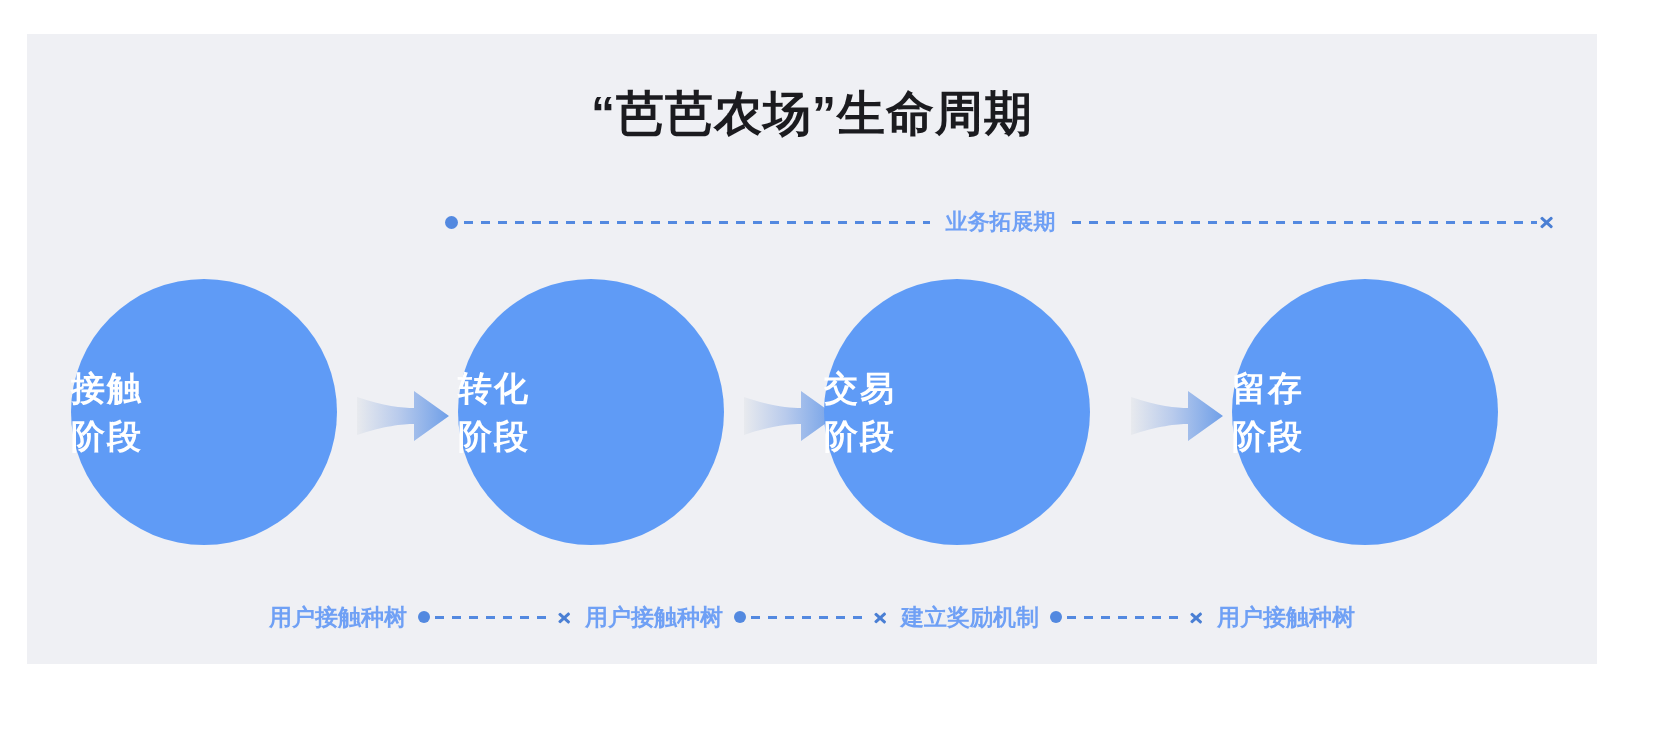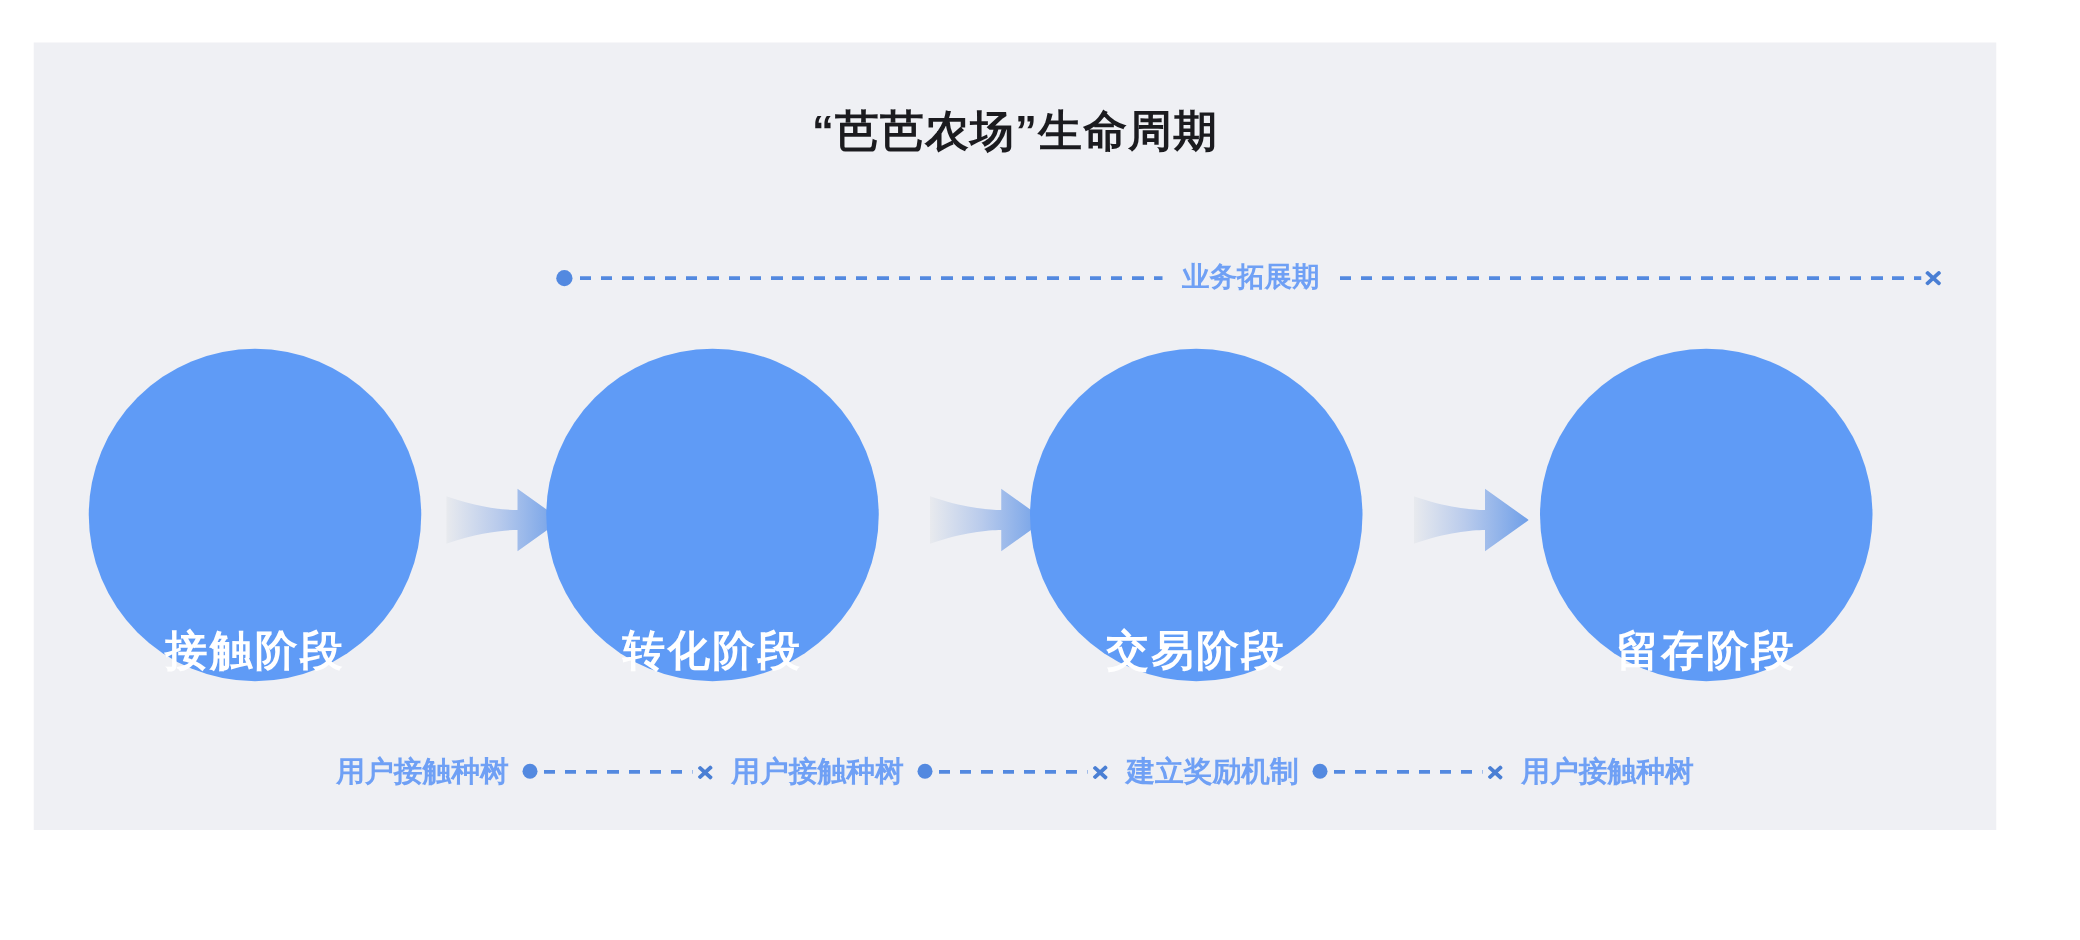--- a/index.html
+++ b/index.html
@@ -20,21 +20,21 @@
     background: #eff0f4;
   }
 
   
   #title {
     position: absolute;
     left: 0;
     top: 48px;
     width: 100%;
     text-align: center;
-    font-size: 35px;
+    font-size: 48px;
     font-weight: bold;
     color: #1b1b1f;
     letter-spacing: 1px;
     white-space: nowrap;
   }
 
   
   #timeline {
     position: absolute;
     left: 0;
@@ -104,32 +104,32 @@
     height: 290px;
   }
   .circle {
     position: absolute;
     top: 0;
     width: 266px;
     height: 266px;
     border-radius: 50%;
     background: #5f9bf6;
     display: flex;
-    flex-direction: row;
-    align-items: flex-end;
+    flex-direction: column;
+    align-items: flex-start;
     justify-content: center;
     color: #ffffff;
     font-size: 34px;
     font-weight: bold;
     line-height: 1.42;
     letter-spacing: 2px;
   }
   .circle .line { display: block; }
   .c1 { left: 44px; }
-  .c2 { left: 410px; }
+  .c2 { left: 431px; }
   .c3 { left: 797px; }
   .c4 { left: 1205px; }
 
   .arrow-big {
     position: absolute;
     top: 108px;
     width: 92px;
     height: 58px;
   }
   .arrow-big svg { display: block; width: 92px; height: 58px; }

